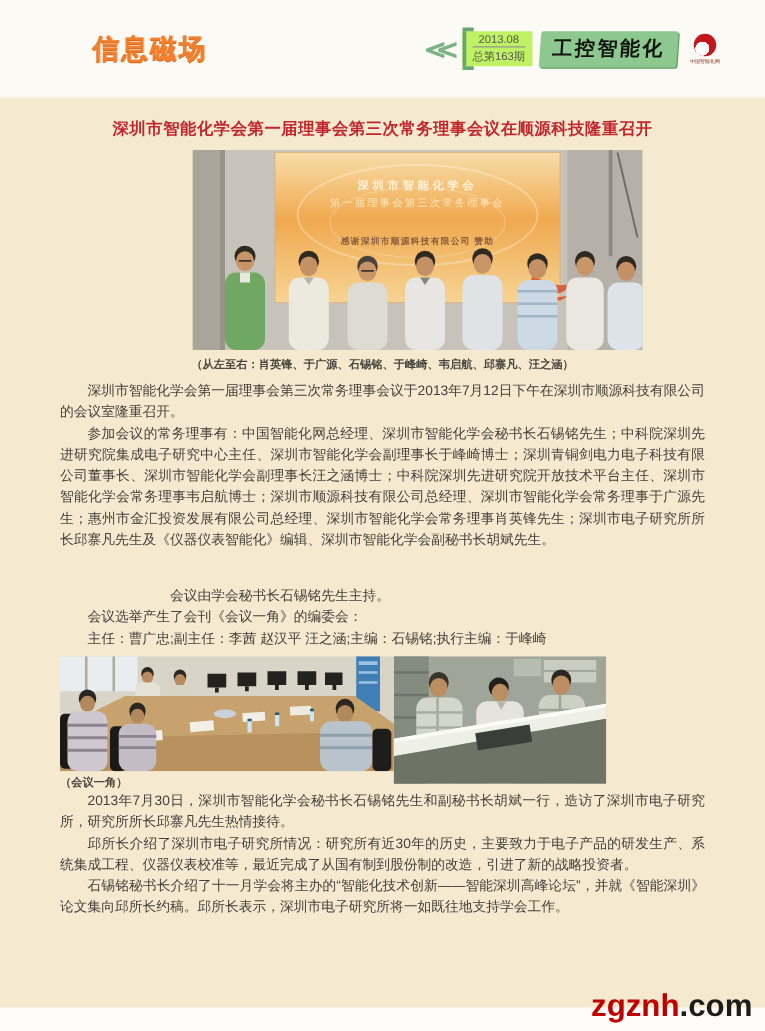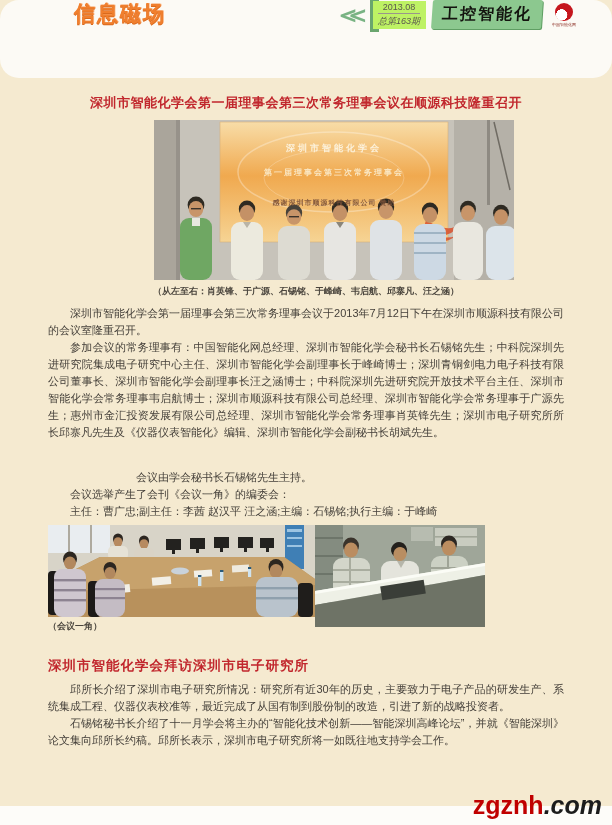--- a/index.html
+++ b/index.html
@@ -5,44 +5,43 @@
   * { margin:0; padding:0; box-sizing:border-box; }
   html,body { background:#e9e2d2; }
   body { font-family:"Liberation Sans", sans-serif; }
   .page{
     position:relative; width:612px; height:825px; margin:0 auto;
     background:#f5ead0; overflow:hidden;
   }
   
   .topbar{
     position:relative; height:78px; background:#fcfaf5;
-    display:flex; align-items:flex-start; justify-content:space-between;
+    display:flex; align-items:center; justify-content:space-between;
     padding:0 36px 0 74px;
-    border-radius:19px;
   }
   .brand-logo{
     font-size:21px; font-weight:900; color:#f07f2e; letter-spacing:2px;
     text-shadow:0 1px 0 #d96a1e, 1px 0 0 #fbb27e;
     transform:scaleY(1.05);
   }
   .header-right{ display:flex; align-items:center; gap:6px; }
   .chevrons{
     color:#79b383; font-size:20px; font-weight:bold; letter-spacing:-3px;
     transform:scaleX(1.3); margin-right:4px;
   }
   .issue-box{
     border-left:3px solid #6aa56e; padding:1px 6px 1px 5px; position:relative;
     background:#bef264;
   }
   .issue-box:before, .issue-box:after{
     content:""; position:absolute; left:-3px; width:9px; height:3px; background:#6aa56e;
   }
   .issue-box:before{ top:-3px; } .issue-box:after{ bottom:-3px; }
   .issue-date{ font-size:9px; color:#5a564e; text-align:center; border-bottom:1px solid #9a968c; padding:0 2px 1px; }
-  .issue-no{ font-size:9px; color:#5a564e; text-align:center; padding-top:1px;font-style:italic; }
+  .issue-no{ font-size:9px; color:#5a564e; text-align:center; padding-top:1px; }
   .mag-name{
     background:#8cc88f; color:#14140f; font-weight:900; font-size:16px;
     padding:4px 10px; letter-spacing:2px; transform:skewX(-4deg);
     border-radius:2px; box-shadow:1px 1px 0 #5f9e63;
   }
   .site-logo{ display:flex; flex-direction:column; align-items:center; margin-left:4px; }
   .site-bird{
     width:18px; height:18px; border-radius:50%;
     background:radial-gradient(circle at 38% 66%, #ffffff 0 34%, #c5161d 35%);
   }
@@ -69,35 +68,35 @@
   .caption-left{ text-align:left; margin:3px 0 0; }
   
   figure{ position:relative; }
   .photo-main{ width:304px; height:160px; margin:0 auto; display:block; position:relative; }
   .photo-main svg{ display:block; width:360px; height:160px; }
   .screen-text{
     position:absolute; left:66px; top:0; width:228px; height:122px;
     text-align:center; pointer-events:none;
   }
   .screen-line1{ margin-top:22px; font-size:9px; letter-spacing:3px; color:#fdf4e0; opacity:.95; font-weight:600;}
-  .screen-line2{ margin-top:12px; font-size:8px; letter-spacing:2px; color:#fbeccd; opacity:.9; font-weight:700;}
+  .screen-line2{ margin-top:2px; font-size:8px; letter-spacing:2px; color:#fbeccd; opacity:.9; font-weight:400;}
   .screen-line3{ margin-top:20px; font-size:7px; letter-spacing:1px; color:#7c5138; opacity:.9; font-weight:600;}
   .photo-row{ display:flex; margin-top:5px; align-items:flex-start; }
   .photo-left svg{ display:block; width:267px; height:92px; }
   .photo-right svg{ display:block; width:170px; height:102px; }
   
   .bottom-strip{
     position:absolute; left:0; bottom:0; width:612px; height:19px; background:#fdfcf9;
   }
   .watermark{
     position:absolute; right:10px; bottom:7px; font-size:25px; font-weight:bold;
     letter-spacing:0px; line-height:1;
   }
   .wm-site{ color:#c00000; }
-  .wm-tld{ color:#1c1c1c;font-style:italic; }
+  .wm-tld{ color:#1c1c1c; }
 </style>
 </head>
 <body>
 
 <div class="page">
 
   <header class="topbar">
     <div class="brand-logo">信息磁场</div>
     <div class="header-right">
       <span class="chevrons">≪</span>
@@ -300,22 +299,22 @@
           <rect x="132" y="31" width="2" height="40" fill="#9fa496"></rect>
 
           <polygon points="0,66 170,38 170,50 0,80" fill="#eef0e6"></polygon>
           <polygon points="0,66 170,38 170,41 0,69" fill="#fbfcf6"></polygon>
           <polygon points="0,80 170,50 170,102 0,102" fill="#6e7366"></polygon>
           <rect x="66" y="58" width="44" height="14" fill="#3a3e38" transform="rotate(-9 88 65)"></rect>
         </svg>
       </figure>
     </div>
 
-    <h2 class="article-title2">深圳市智能化学会拜访深圳市电子研究所</h2>
-
+
+    <p class="body-p">2013年7月30日，深圳市智能化学会秘书长石锡铭先生和副秘书长胡斌一行，造访了深圳市电子研究所，研究所所长邱寨凡先生热情接待。</p>
     <p class="body-p">邱所长介绍了深圳市电子研究所情况：研究所有近30年的历史，主要致力于电子产品的研发生产、系统集成工程、仪器仪表校准等，最近完成了从国有制到股份制的改造，引进了新的战略投资者。</p>
     <p class="body-p">石锡铭秘书长介绍了十一月学会将主办的“智能化技术创新——智能深圳高峰论坛”，并就《智能深圳》论文集向邱所长约稿。邱所长表示，深圳市电子研究所将一如既往地支持学会工作。</p>
 
   </main>
 
   <div class="bottom-strip"></div>
   <div class="watermark">
     <span class="wm-site">zgznh</span><span class="wm-tld">.com</span>
   </div>
 

